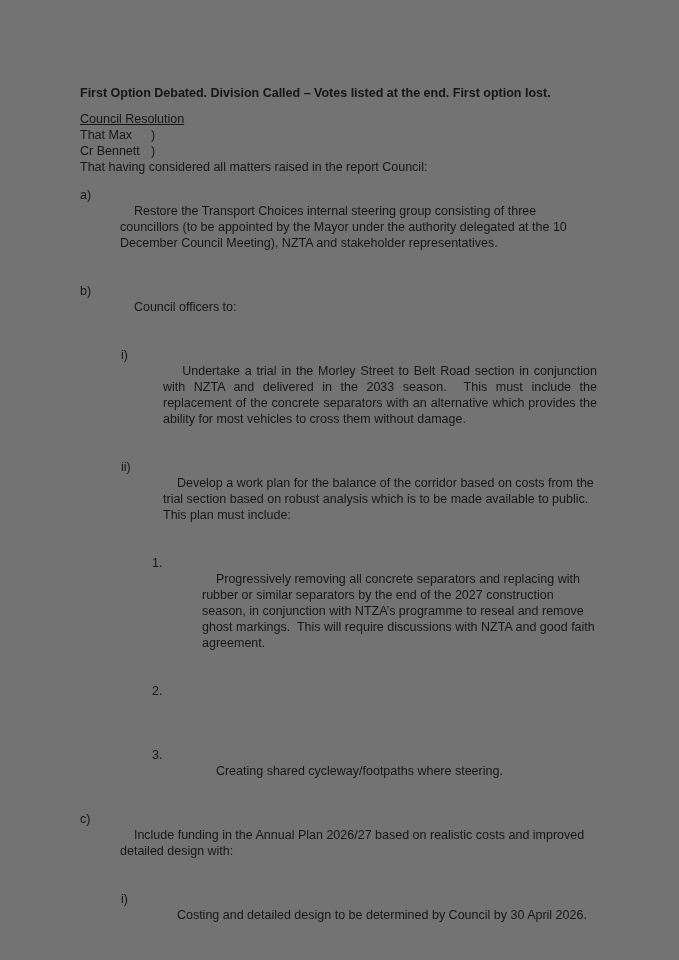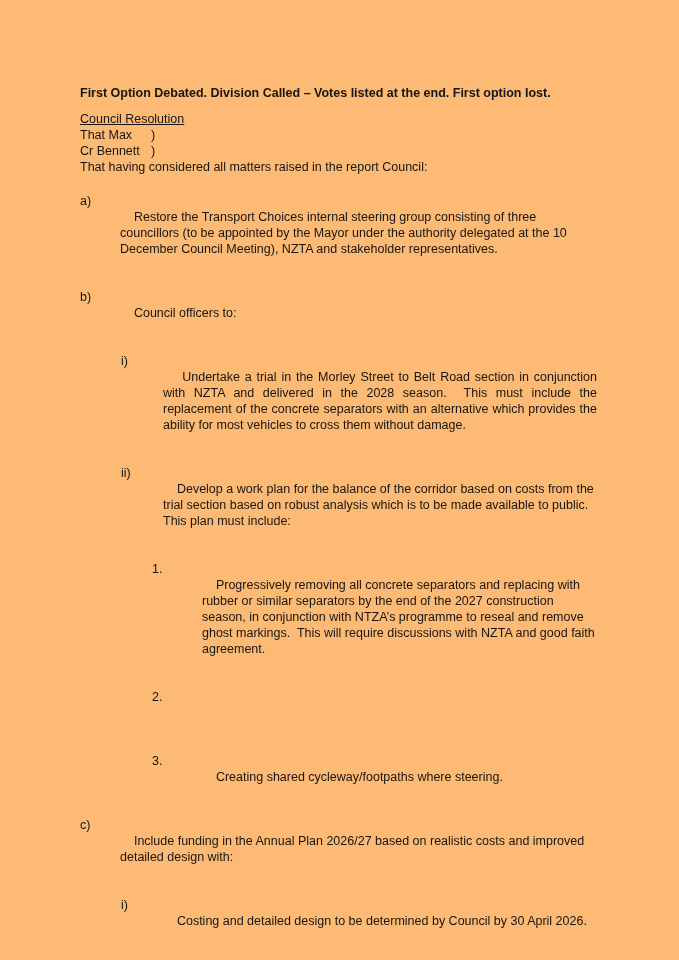--- a/index.html
+++ b/index.html
@@ -1,34 +1,34 @@
 <!DOCTYPE html>
 <html><head>
 <meta charset="utf-8">
 <style>
   * { margin: 0; padding: 0; box-sizing: border-box; }
   html, body { background: #ffffff; }
   .page {
     position: relative;
     width: 679px;
     height: 960px;
-    background: #fdba74;
+    background: #737373;
     color: #161616;
     font-family: "Liberation Sans", "DejaVu Sans", sans-serif;
     font-size: 12.5px;
     line-height: 16px;
     padding: 85px 82px 0 80px;
     overflow: hidden;
   }
   p { white-space: pre-wrap; }
   .heading {
     font-weight: bold;
     margin-bottom: 10px;
   }
-  .group { margin-bottom: 18px; }
+  .group { margin-bottom: 12px; }
   .underline { text-decoration: underline; }
   .mover-name { display: inline-block; min-width: 71px; }
   .li { position: relative; margin-bottom: 16px; white-space: pre-wrap; }
   .li .lbl { position: absolute; top: 0; }
   .li.l1 { padding-left: 40px; }
   .li.l1 .lbl { left: 0; }
   .li.l2 { padding-left: 83px; }
   .li.l2 .lbl { left: 41px; }
   .li.l3 { padding-left: 122px; }
   .li.l3 .lbl { left: 72px; }
@@ -50,21 +50,21 @@
 
   <div class="li l1">
     <span class="lbl">a)</span><span class="txt">Restore the Transport Choices internal steering group consisting of three councillors (to be appointed by the Mayor under the authority delegated at the 10 December Council Meeting), NZTA and stakeholder representatives.</span>
   </div>
 
   <div class="li l1">
     <span class="lbl">b)</span><span class="txt">Council officers to:</span>
   </div>
 
   <div class="li l2 justify">
-    <span class="lbl">i)</span><span class="txt">Undertake a trial in the Morley Street to Belt Road section in conjunction with NZTA and delivered in the 2028 season.  This must include the replacement of the concrete separators with an alternative which provides the ability for most vehicles to cross them without damage.</span>
+    <span class="lbl">i)</span><span class="txt">Undertake a trial in the Morley Street to Belt Road section in conjunction with NZTA and delivered in the 2033 season.  This must include the replacement of the concrete separators with an alternative which provides the ability for most vehicles to cross them without damage.</span>
   </div>
 
   <div class="li l2">
     <span class="lbl">ii)</span><span class="txt">Develop a work plan for the balance of the corridor based on costs from the trial section based on robust analysis which is to be made available to public.  This plan must include:</span>
   </div>
 
   <div class="li l3">
     <span class="lbl">1.</span><span class="txt">Progressively removing all concrete separators and replacing with rubber or similar separators by the end of the 2027 construction season, in conjunction with NTZA’s programme to reseal and remove ghost markings.  This will require discussions with NZTA and good faith agreement.</span>
   </div>
 

